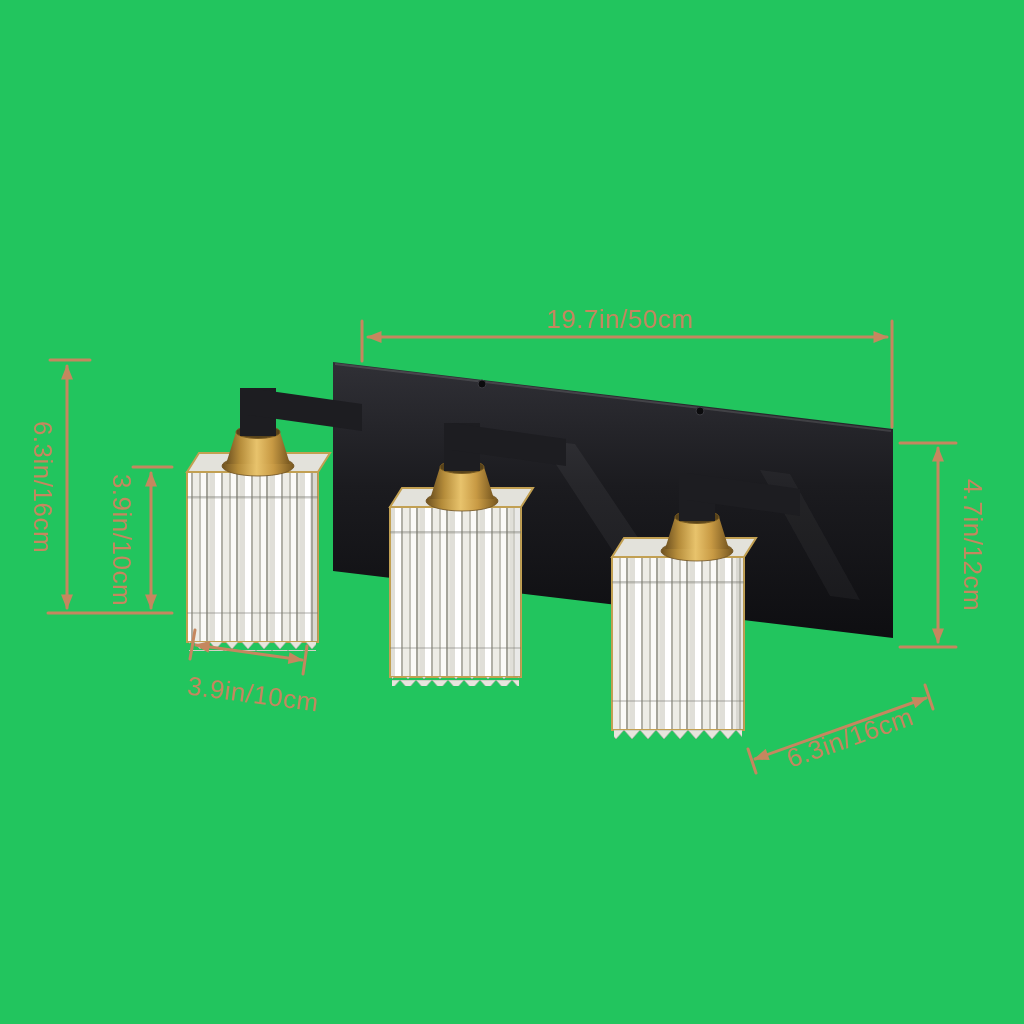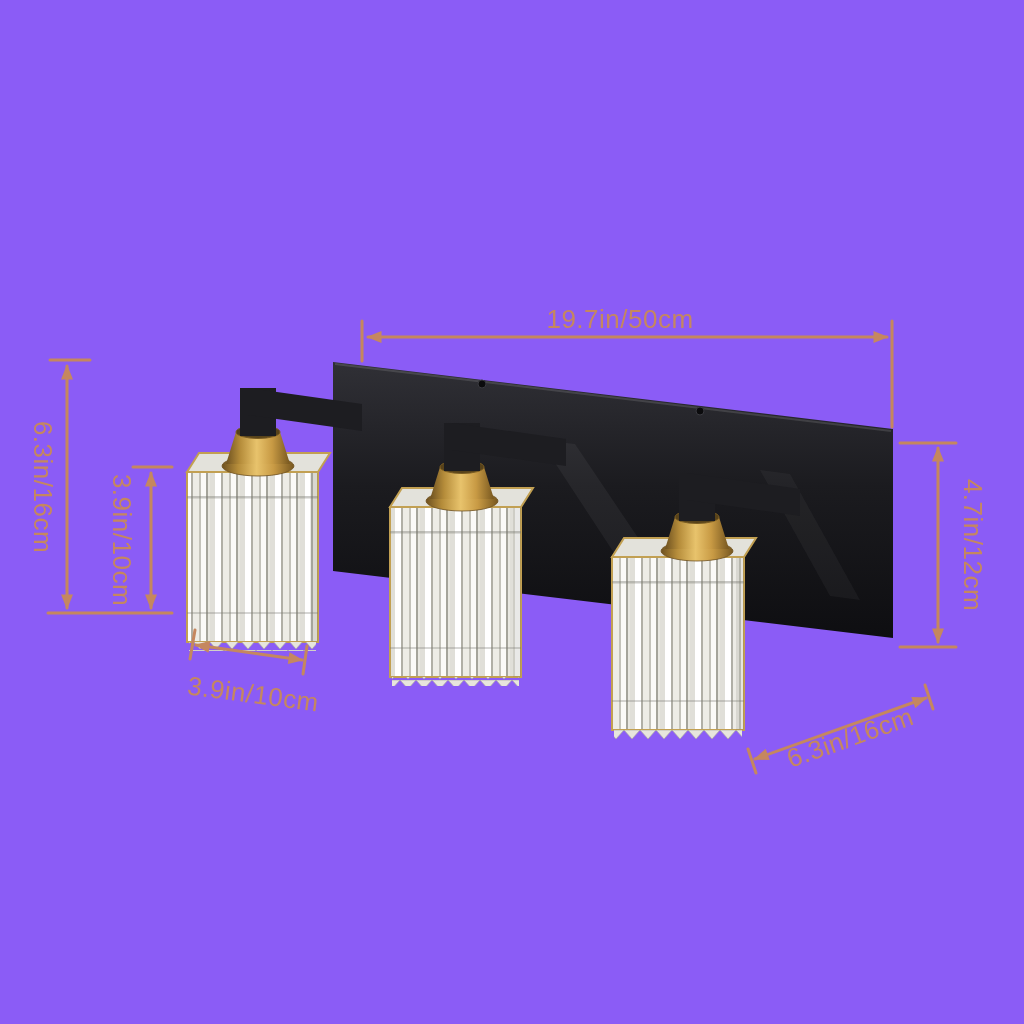--- a/index.html
+++ b/index.html
@@ -8,21 +8,21 @@
     background: #ffffff;
     width: 1024px;
     height: 1024px;
     overflow: hidden;
     font-family: "Liberation Sans", sans-serif;
   }
   .stage {
     position: relative;
     width: 1024px;
     height: 1024px;
-    background: #8b5cf6;
+    background: #22c55e;
   }
   .dim-line {
     stroke: #c5875f;
     stroke-width: 3;
     fill: none;
     stroke-linecap: round;
   }
   .dim-tick {
     stroke: #c5875f;
     stroke-width: 3;

